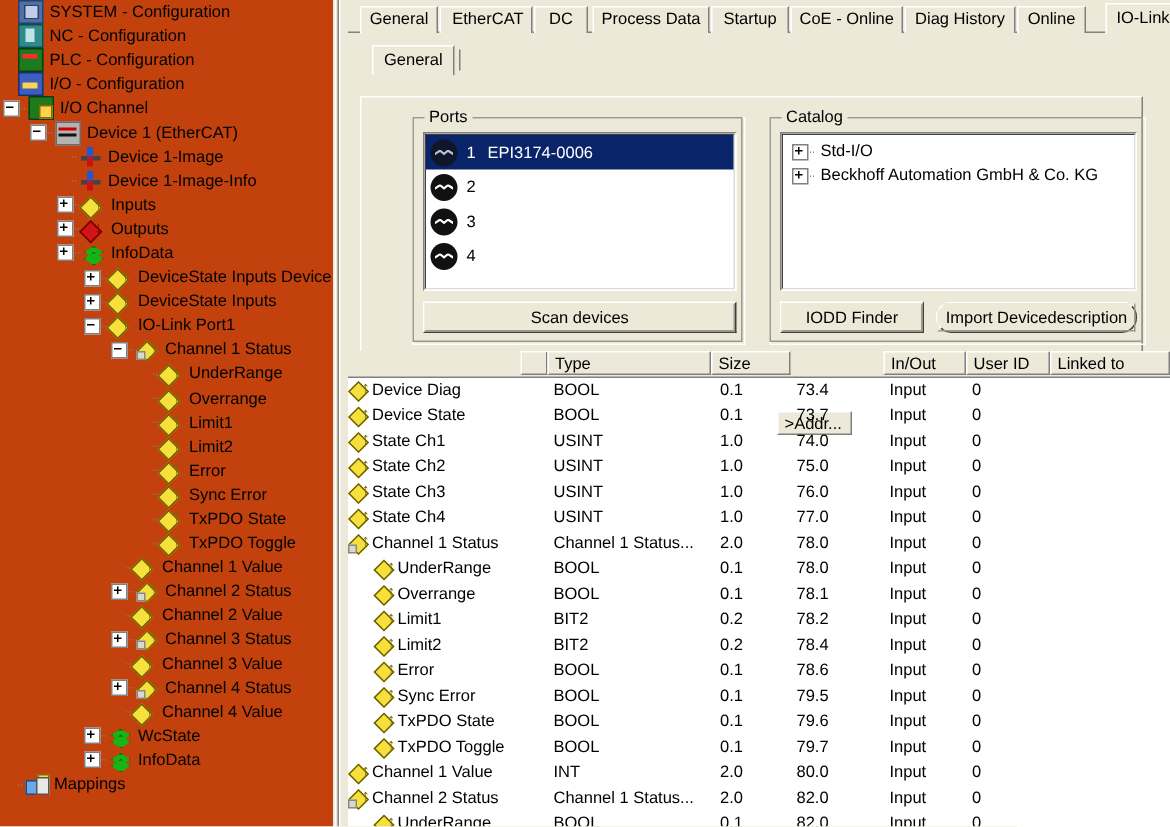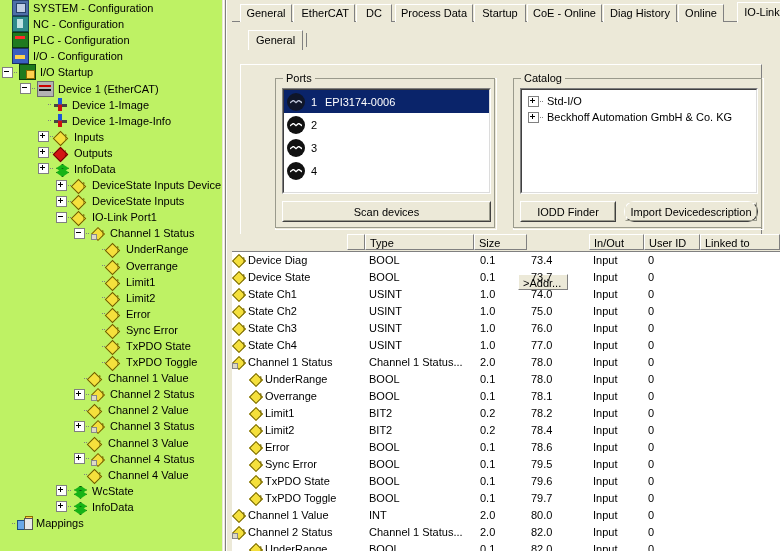--- a/index.html
+++ b/index.html
@@ -8,21 +8,21 @@
     font-family:"Liberation Sans", sans-serif;
     font-size:11px;
     background:#ffffff;
     -webkit-font-smoothing:none;
   }
   .app{position:relative;width:780px;height:551px;}
 
   
   .tree-pane{
     position:absolute;left:0;top:0;width:222px;height:551px;
-    background:#bef264;overflow:hidden;
+    background:#c2410c;overflow:hidden;
   }
   .tree-scroll{position:absolute;left:0;top:0;width:222px;height:551px;}
   .tnode{
     position:relative;height:16.1px;line-height:16px;
     white-space:nowrap;font-size:11px;color:#000;
     display:flex;align-items:center;
   }
   .tlabel{padding-left:2px;padding-right:3px;}
   .tlabel.sel{background:#d6d2c2;outline:1px solid #9a9684;}
   .indent{display:inline-block;flex:0 0 auto;}
@@ -197,21 +197,21 @@
           <span class="indent" style="width: 2px;"></span>
           <span class="exp-spacer"></span>
           <span class="ico ioc"></span>
           <span class="tlabel">I/O - Configuration</span>
         </div>
         <div class="tnode">
           <span class="indent" style="width: 2px;"></span>
           <span class="exp"></span>
           <span class="dots"></span>
           <span class="ico iodev"></span>
-          <span class="tlabel">I/O Startup</span>
+          <span class="tlabel">I/O Channel</span>
         </div>
         <div class="tnode">
           <span class="indent" style="width: 20px;"></span>
           <span class="exp"></span>
           <span class="dots"></span>
           <span class="ico dev"></span>
           <span class="tlabel">Device 1 (EtherCAT)</span>
         </div>
         <div class="tnode">
           <span class="indent" style="width: 38px;"></span>

